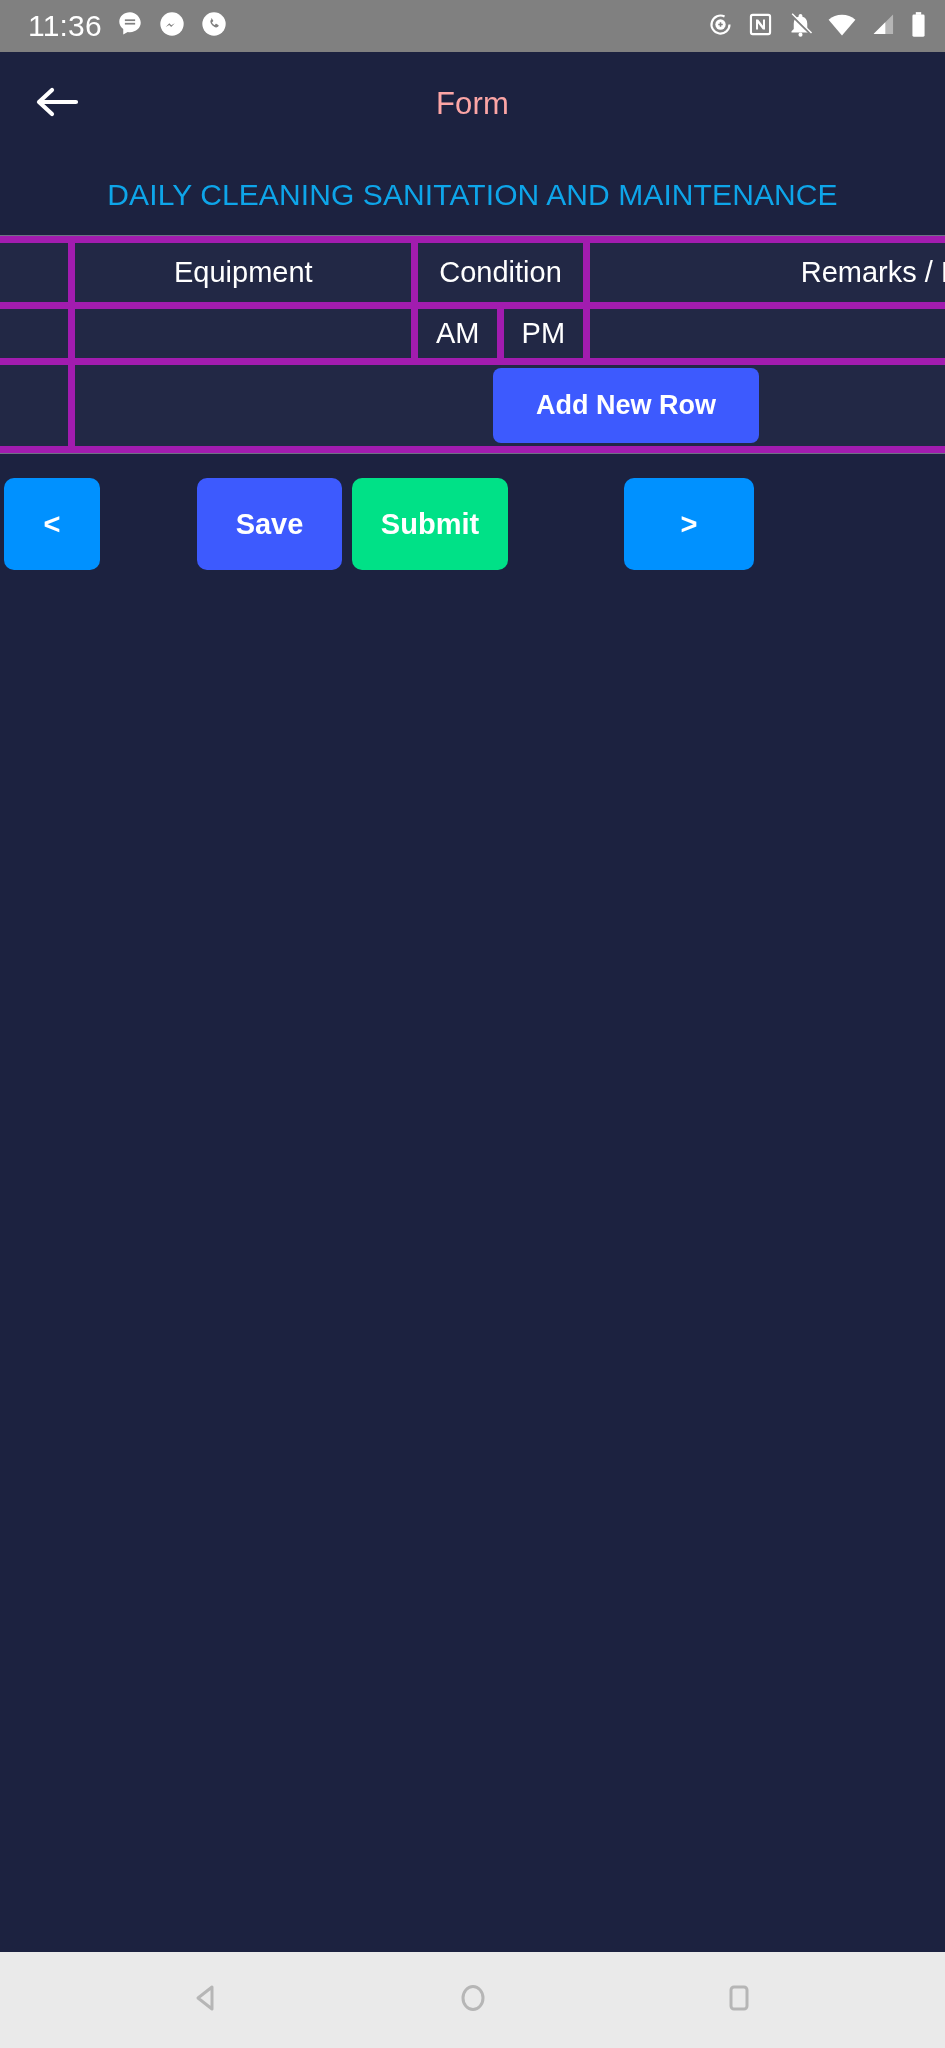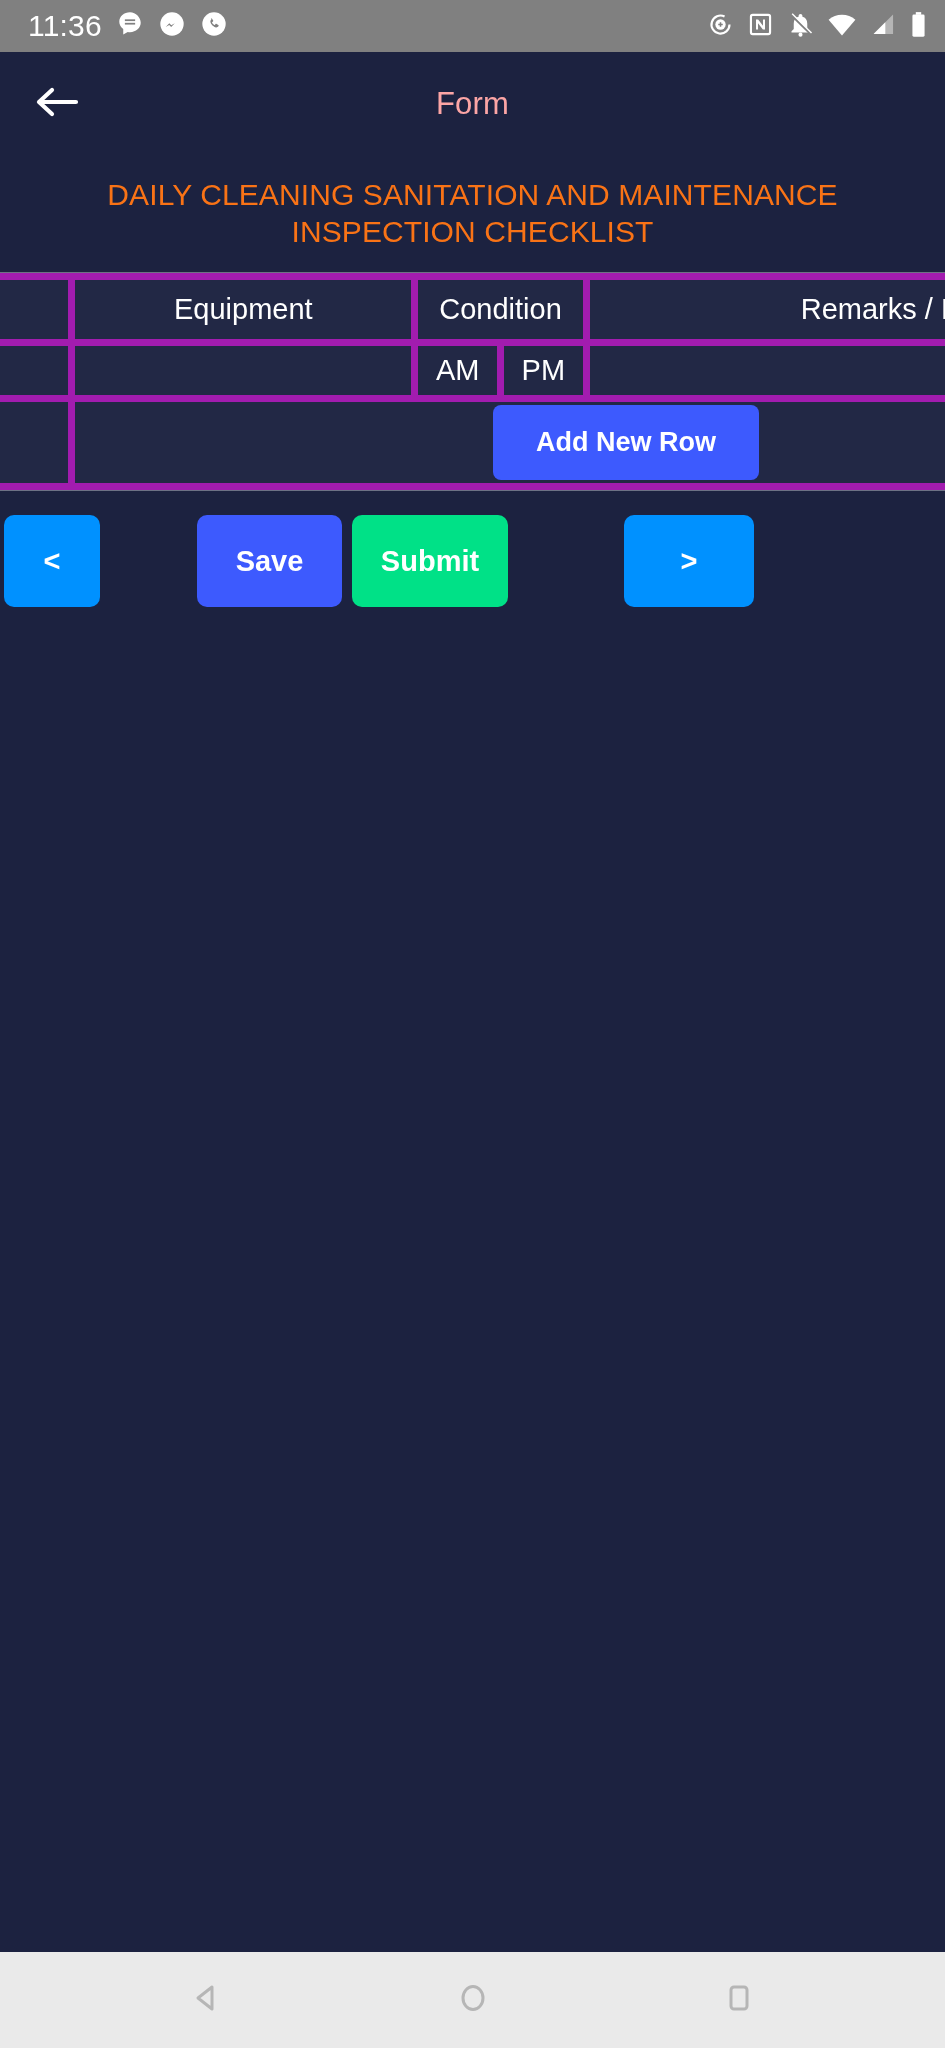--- a/index.html
+++ b/index.html
@@ -45,21 +45,21 @@
     cursor: pointer;
   }
   .appbar-title {
     width: 100%; text-align: center;
     color: #fca5a5; font-size: 31px; font-weight: 400;
     letter-spacing: 0.2px;
   }
 
   
   .form-heading {
-    color: #f97316;
+    color: #0ea5e9;
     font-size: 30px; font-weight: 400;
     line-height: 37px;
     text-align: center;
     padding: 20px 14px 22px 14px;
     letter-spacing: 0.1px;
   }
 
   
   .table-wrap {
     width: 100%;
@@ -226,21 +226,20 @@
         <svg width="46" height="38" viewBox="0 0 46 38">
           <path fill="none" stroke="#ffffff" stroke-width="4.2" stroke-linecap="round" stroke-linejoin="round" d="M42 19H5M18 7L5 19l13 12"></path>
         </svg>
       </span>
     </div>
     <div class="appbar-title">Form</div>
   </div>
 
   <div class="form-heading">
     <div>DAILY CLEANING SANITATION AND MAINTENANCE</div>
-    <div>INSPECTION CHECKLIST</div>
   </div>
 
   <div class="table-wrap">
     <table class="grid">
       <colgroup>
         <col class="col-idx">
           <col class="col-equip">
           <col class="col-am">
           <col class="col-pm">
           <col class="col-rem">

